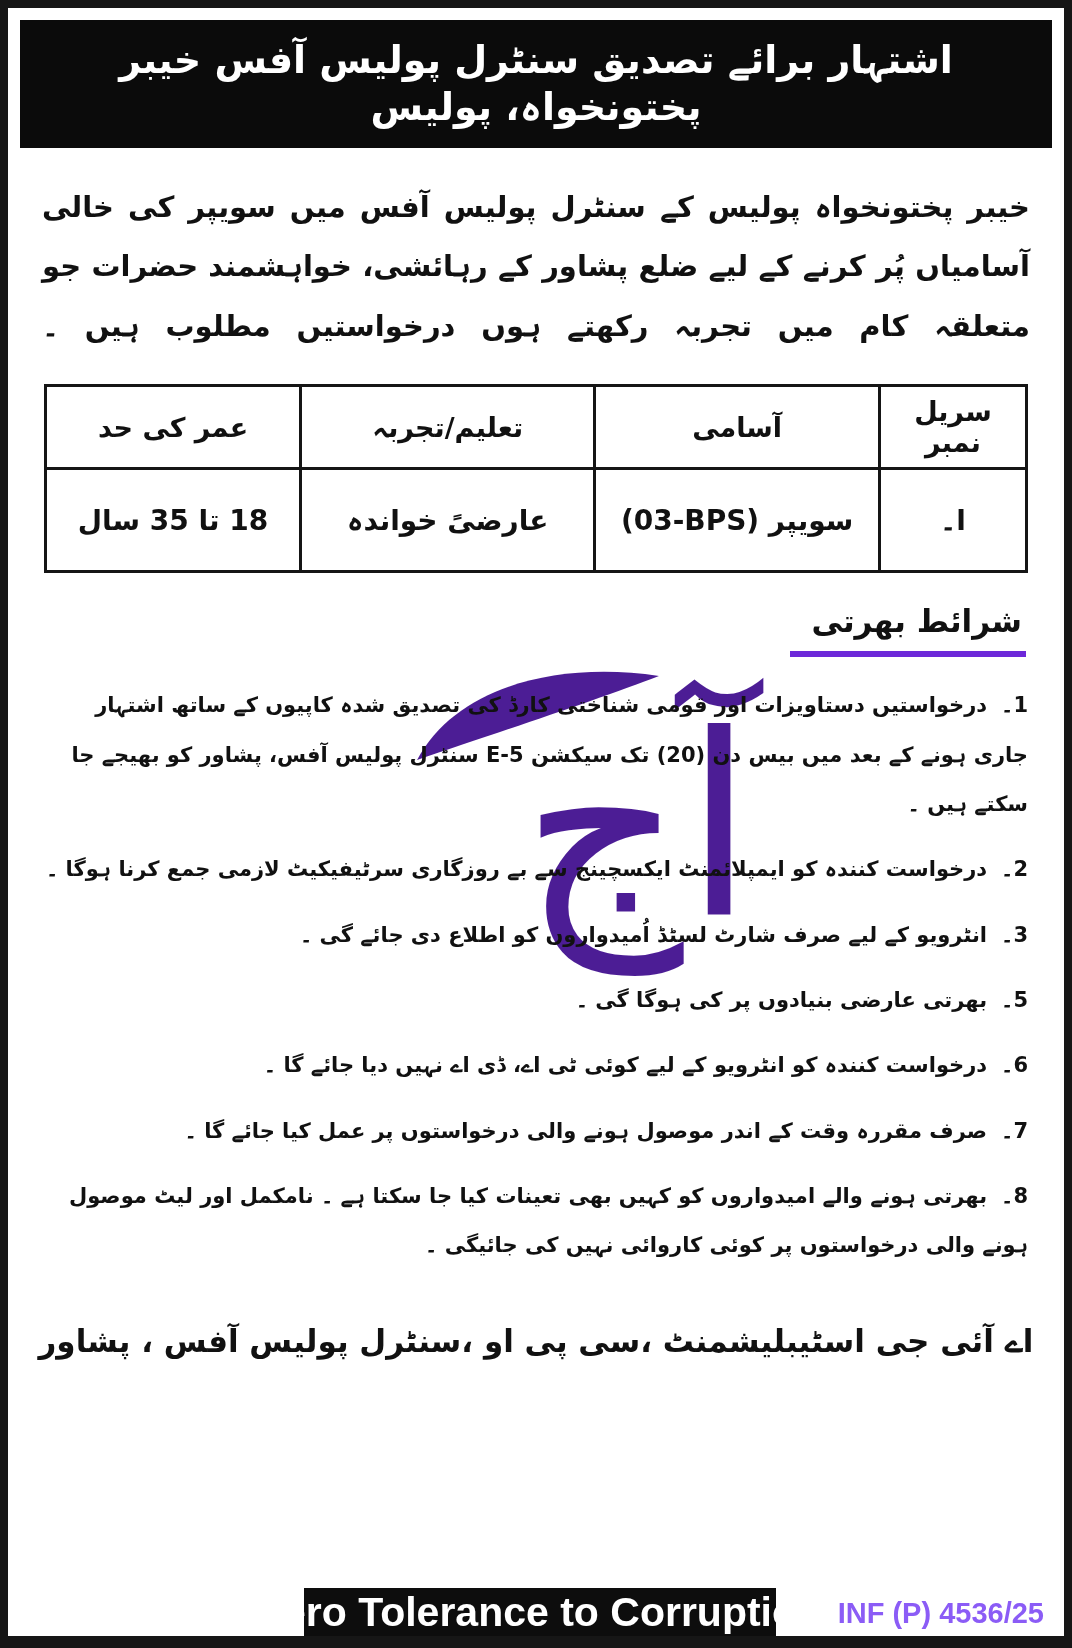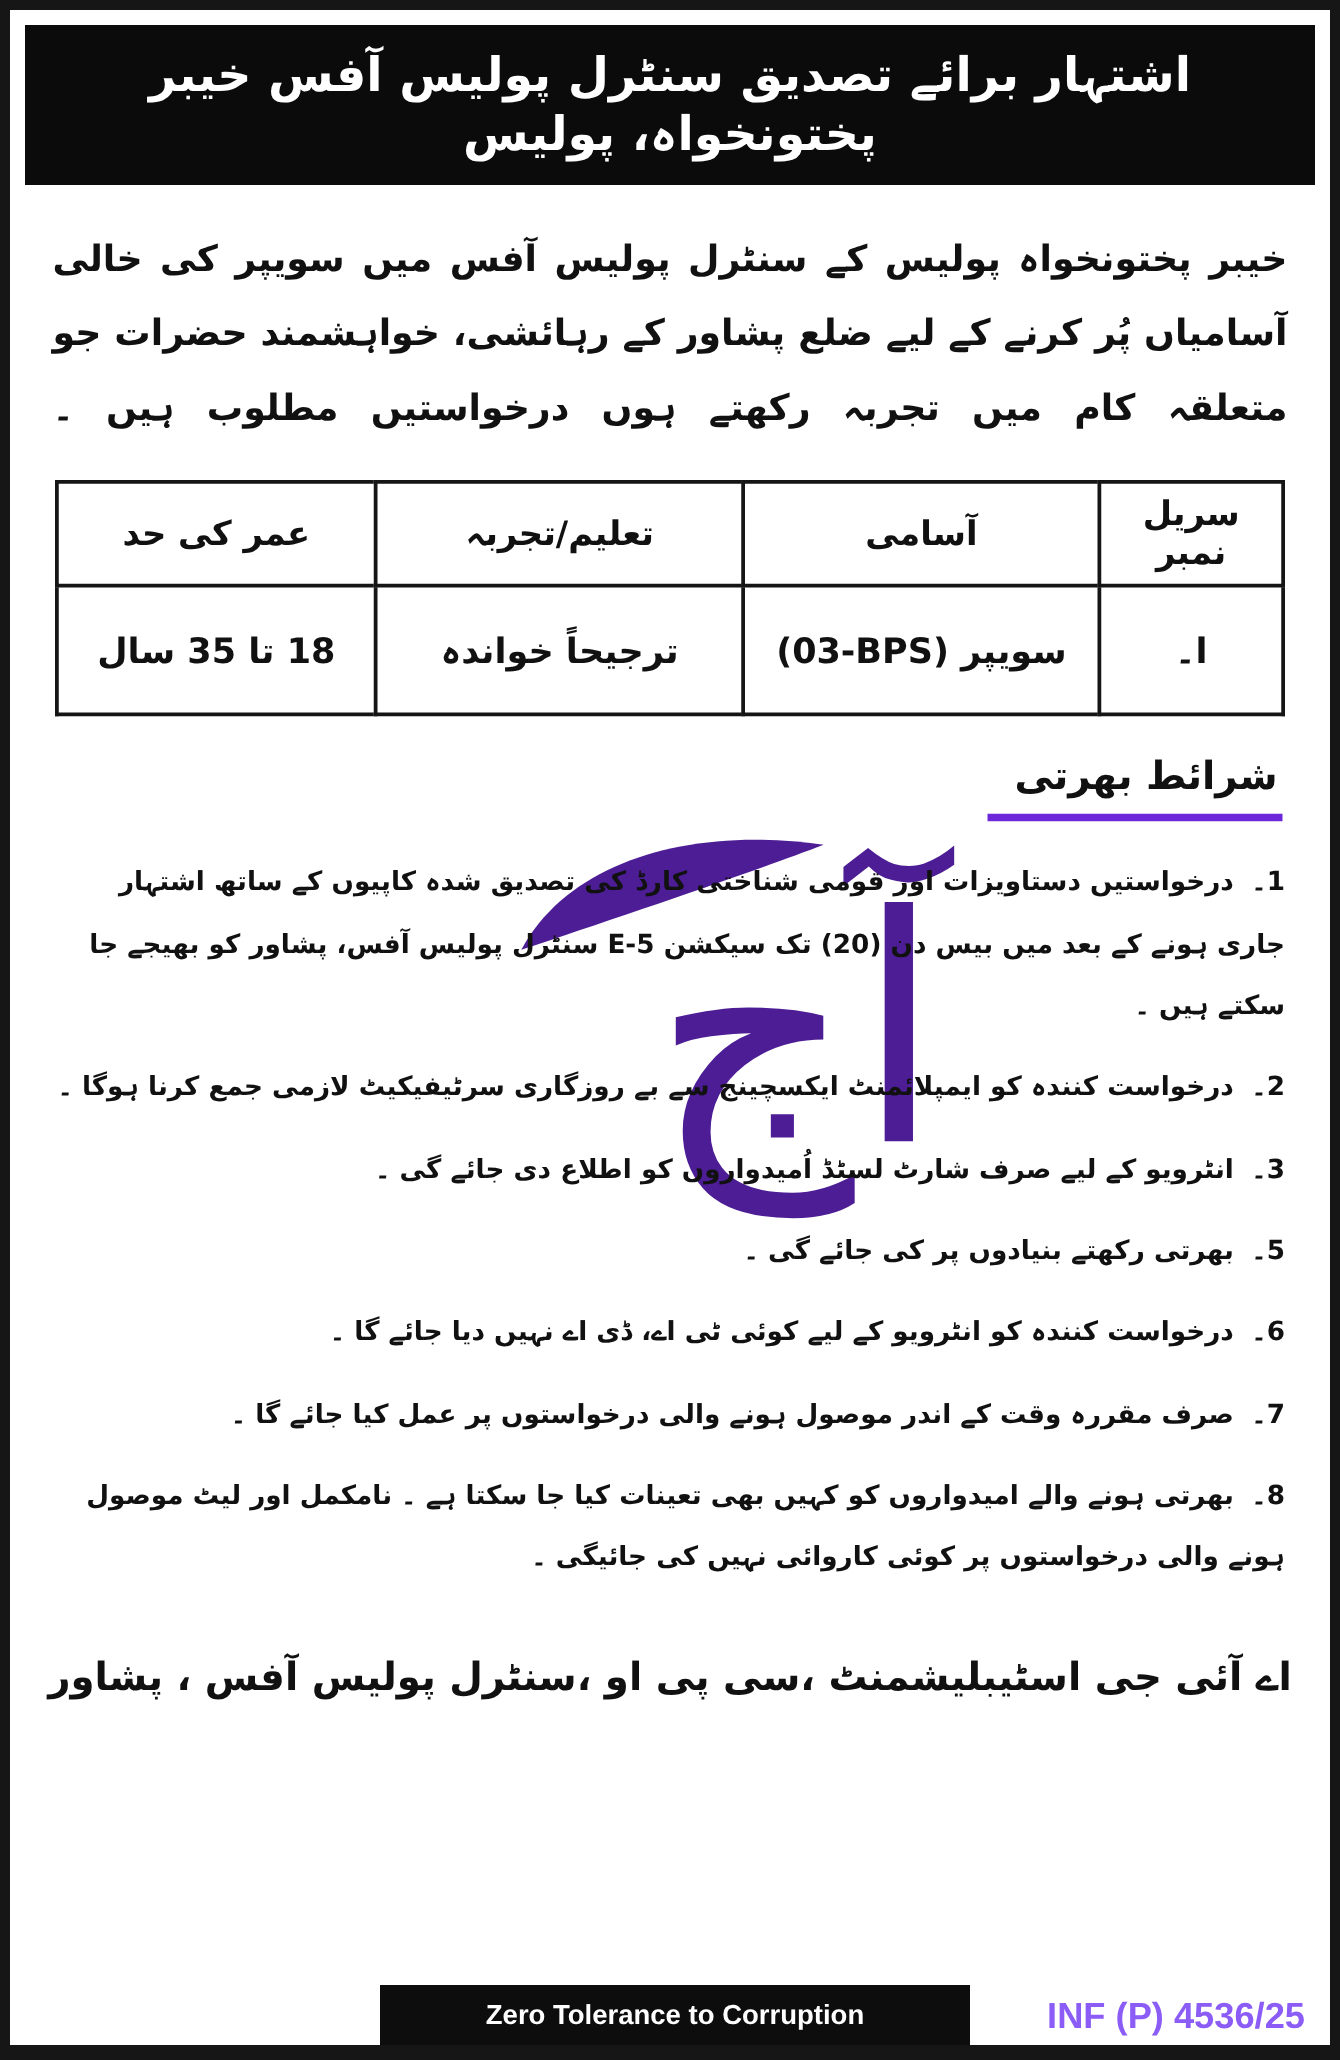--- a/index.html
+++ b/index.html
@@ -118,21 +118,21 @@
     left:296px;bottom:0;
     width:472px;height:48px;
     background:#0d0d0d;
     display:flex;align-items:center;justify-content:center;
     z-index:2;
   }
   .footer-bar span{
     color:#fff;
     font-family:"Liberation Sans","DejaVu Sans",sans-serif;
     font-weight:bold;
-    font-size:22px;
+    font-size:41px;
     white-space:nowrap;
   }
   .inf-ref{
     position:absolute;
     right:20px;bottom:6px;
     font-family:"Liberation Sans","DejaVu Sans",sans-serif;
     font-weight:bold;
     font-size:29px;
     color:#8b5cf6;
     z-index:2;
@@ -170,42 +170,42 @@
           <th>سریل نمبر</th>
           <th>آسامی</th>
           <th>تعلیم/تجربہ</th>
           <th>عمر کی حد</th>
         </tr>
       </thead>
       <tbody>
         <tr>
           <td>ا۔</td>
           <td>سویپر (‎03-BPS‎)</td>
-          <td>ترجیحاً خواندہ</td>
+          <td>عارضیً خواندہ</td>
           <td>18 تا 35 سال</td>
         </tr>
       </tbody>
     </table>
 
     <div class="conditions-heading-wrap">
       <span class="conditions-heading">شرائط بھرتی</span>
     </div>
 
     <div class="conditions-list">
       <div class="condition-item">
         <span class="cnum">1۔</span><span class="ctext">درخواستیں دستاویزات اور قومی شناختی کارڈ کی تصدیق شدہ کاپیوں کے ساتھ اشتہار جاری ہونے کے بعد میں بیس دن (20) تک سیکشن ‎E-5‎ سنٹرل پولیس آفس، پشاور کو بھیجے جا سکتے ہیں ۔</span>
       </div>
       <div class="condition-item">
         <span class="cnum">2۔</span><span class="ctext">درخواست کنندہ کو ایمپلائمنٹ ایکسچینج سے بے روزگاری سرٹیفیکیٹ لازمی جمع کرنا ہوگا ۔</span>
       </div>
       <div class="condition-item">
         <span class="cnum">3۔</span><span class="ctext">انٹرویو کے لیے صرف شارٹ لسٹڈ اُمیدواروں کو اطلاع دی جائے گی ۔</span>
       </div>
       <div class="condition-item">
-        <span class="cnum">5۔</span><span class="ctext">بھرتی رکھتے بنیادوں پر کی جائے گی ۔</span>
+        <span class="cnum">5۔</span><span class="ctext">بھرتی عارضی بنیادوں پر کی ہوگا گی ۔</span>
       </div>
       <div class="condition-item">
         <span class="cnum">6۔</span><span class="ctext">درخواست کنندہ کو انٹرویو کے لیے کوئی ٹی اے، ڈی اے نہیں دیا جائے گا ۔</span>
       </div>
       <div class="condition-item">
         <span class="cnum">7۔</span><span class="ctext">صرف مقررہ وقت کے اندر موصول ہونے والی درخواستوں پر عمل کیا جائے گا ۔</span>
       </div>
       <div class="condition-item">
         <span class="cnum">8۔</span><span class="ctext">بھرتی ہونے والے امیدواروں کو کہیں بھی تعینات کیا جا سکتا ہے ۔ نامکمل اور لیٹ موصول ہونے والی درخواستوں پر کوئی کاروائی نہیں کی جائیگی ۔</span>
       </div>

